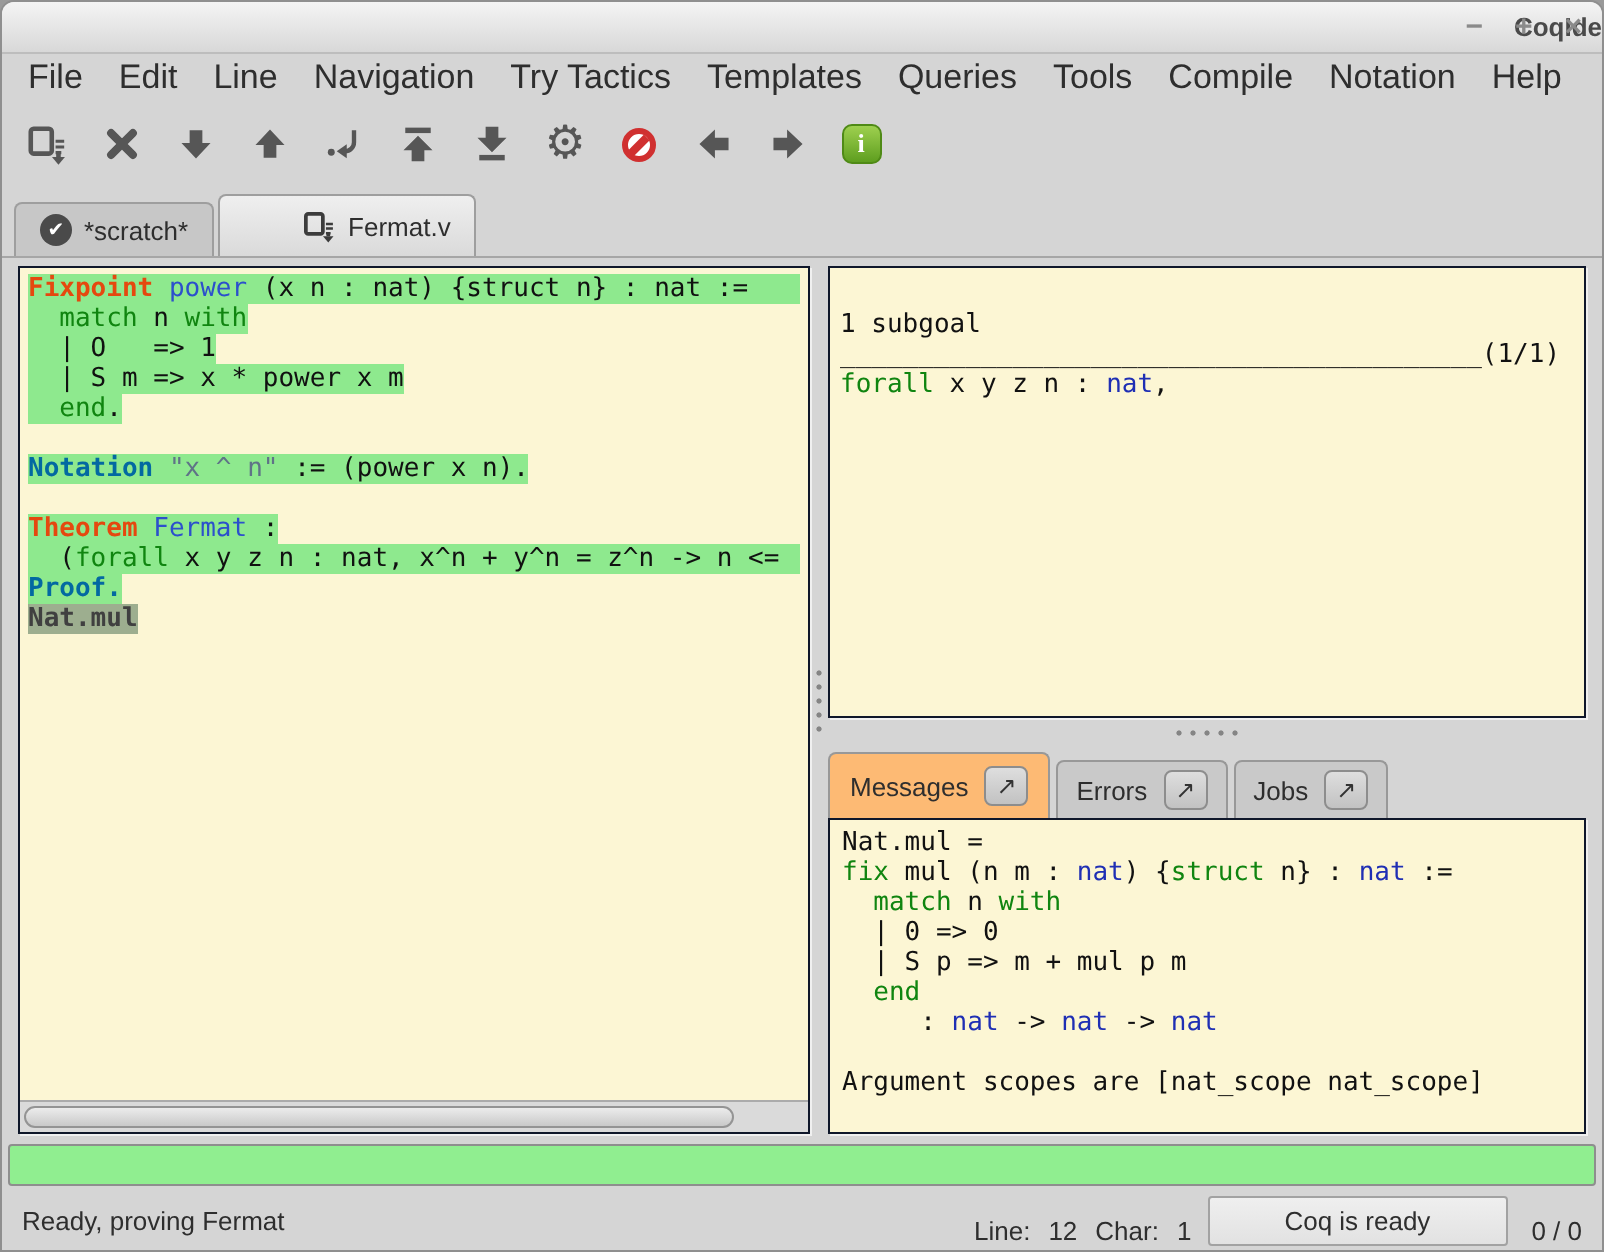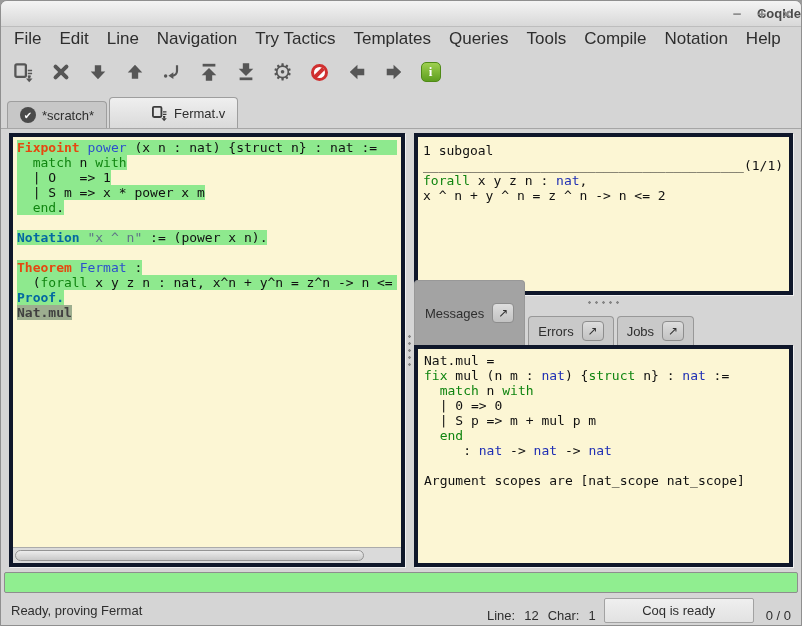--- a/index.html
+++ b/index.html
@@ -29,36 +29,36 @@
   
   .tabbar{height:36px;flex:none;display:flex;align-items:flex-end;padding-left:6px;gap:2px;
     border-bottom:1px solid #a6a6a6;}
   .tab{height:27px;display:flex;align-items:center;gap:6px;padding:0 12px;font-size:13px;
     border:1px solid #9e9e9e;border-bottom:none;border-radius:4px 4px 0 0;background:#c7c7c7;}
   .tab.active{height:31px;background:linear-gradient(#efefef,#dadada);padding-left:41px;}
   .chk-icon{width:16px;height:16px;border-radius:50%;background:#4a4a4a;color:#fff;font-size:10px;
     display:inline-flex;align-items:center;justify-content:center;}
   
   .main{flex:1;display:flex;padding:4px 8px 3px 8px;min-height:0;}
-  .pane-frame{border:4px solid #0f172a;background:#fcf6d4;box-shadow:1px 1px 0 #f0f0f0;gap:42px;}
+  .pane-frame{border:1px solid #0f172a;background:#fcf6d4;box-shadow:1px 1px 0 #f0f0f0;gap:42px;}
   .left-pane{width:396px;flex:none;display:flex;flex-direction:column;min-height:0;}
   .editor{flex:1;overflow:hidden;padding:3px 4px;font:13px "DejaVu Sans Mono",monospace;line-height:15px;white-space:pre;color:#111;}
   .hscroll{height:16px;flex:none;background:#dadada;border-top:1px solid #ababab;display:flex;align-items:center;padding:0 2px;}
   .hthumb{height:11px;width:91%;background:linear-gradient(#ececec,#c9c9c9);border:1px solid #949494;border-radius:7px;}
   .vsplit{width:9px;flex:none;display:flex;align-items:center;justify-content:center;}
   .vdots{width:3px;height:34px;background-image:radial-gradient(circle,#858585 1.1px,transparent 1.5px);background-size:3px 7px;}
   .right-pane{flex:1;display:flex;flex-direction:column;min-width:0;min-height:0;}
-  .goals{height:162px;flex:none;padding:6px 5px;font:13px "DejaVu Sans Mono",monospace;line-height:15px;white-space:pre;color:#111;overflow:hidden;}
+  .goals{height:226px;flex:none;padding:21px 5px;font:13px "DejaVu Sans Mono",monospace;line-height:15px;white-space:pre;color:#111;overflow:hidden;}
   .hsplit{height:14px;flex:none;display:flex;align-items:center;justify-content:center;}
   .hdots{width:36px;height:3px;background-image:radial-gradient(circle,#858585 1.1px,transparent 1.5px);background-size:7px 3px;}
   .msg-notebook{flex:1;display:flex;flex-direction:column;min-height:0;}
   .msg-tabs{height:36px;flex:none;display:flex;align-items:flex-end;gap:3px;}
   .msg-tab{display:flex;align-items:center;gap:8px;padding:4px 9px;font-size:13px;
     border:1px solid #989898;border-bottom:none;border-radius:4px 4px 0 0;background:#c9c9c9;}
-  .msg-tab.active{padding:22px 10px;background:#a3a3a3;}
+  .msg-tab.active{padding:6px 10px;background:#fdba74;}
   .detach-btn{width:22px;height:20px;border:1px solid #8d8d8d;border-radius:4px;
     background:linear-gradient(#dedede,#c2c2c2);font-size:12px;color:#333;
     display:flex;align-items:center;justify-content:center;padding:0;}
   .msg-content{flex:1;padding:4px 6px;font:13px "DejaVu Sans Mono",monospace;line-height:15px;white-space:pre;color:#111;overflow:hidden;}
   
   .cl{min-height:15px;}
   .tok-k1{color:#e5480f;font-weight:bold;}
   .tok-k2{color:#108510;}
   .tok-k3{color:#0369a1;font-weight:bold;}
   .tok-id{color:#2c50cc;}
@@ -191,21 +191,21 @@
       <div class="hscroll">
         <div class="hthumb"></div>
       </div>
     </div>
 
     <div class="vsplit">
       <div class="vdots"></div>
     </div>
 
     <div class="right-pane">
-      <div class="goals pane-frame" id="goals"><div class="cl"><span>1 subgoal</span></div><div class="cl"><span>_________________________________________</span><span>(1/1)</span></div><div class="cl"><span class="tok-k2">forall</span><span> x y z n : </span><span class="tok-ty">nat</span><span>,</span></div><div class="cl"><span>x ^ n + y ^ n = z ^ n -&gt; n &lt;= 2</span></div></div>
+      <div class="goals pane-frame" id="goals"><div class="cl"><span>1 subgoal</span></div><div class="cl"><span>_________________________________________</span><span>(1/1)</span></div><div class="cl"><span class="tok-k2">forall</span><span> x y z n : </span><span class="tok-ty">nat</span><span>,</span></div></div>
       <div class="hsplit">
         <div class="hdots"></div>
       </div>
       <div class="msg-notebook">
         <div class="msg-tabs" id="msgtabs">
             <div class="msg-tab active">
               <span>Messages</span>
               <button class="detach-btn">
                 <span>↗</span>
               </button>

